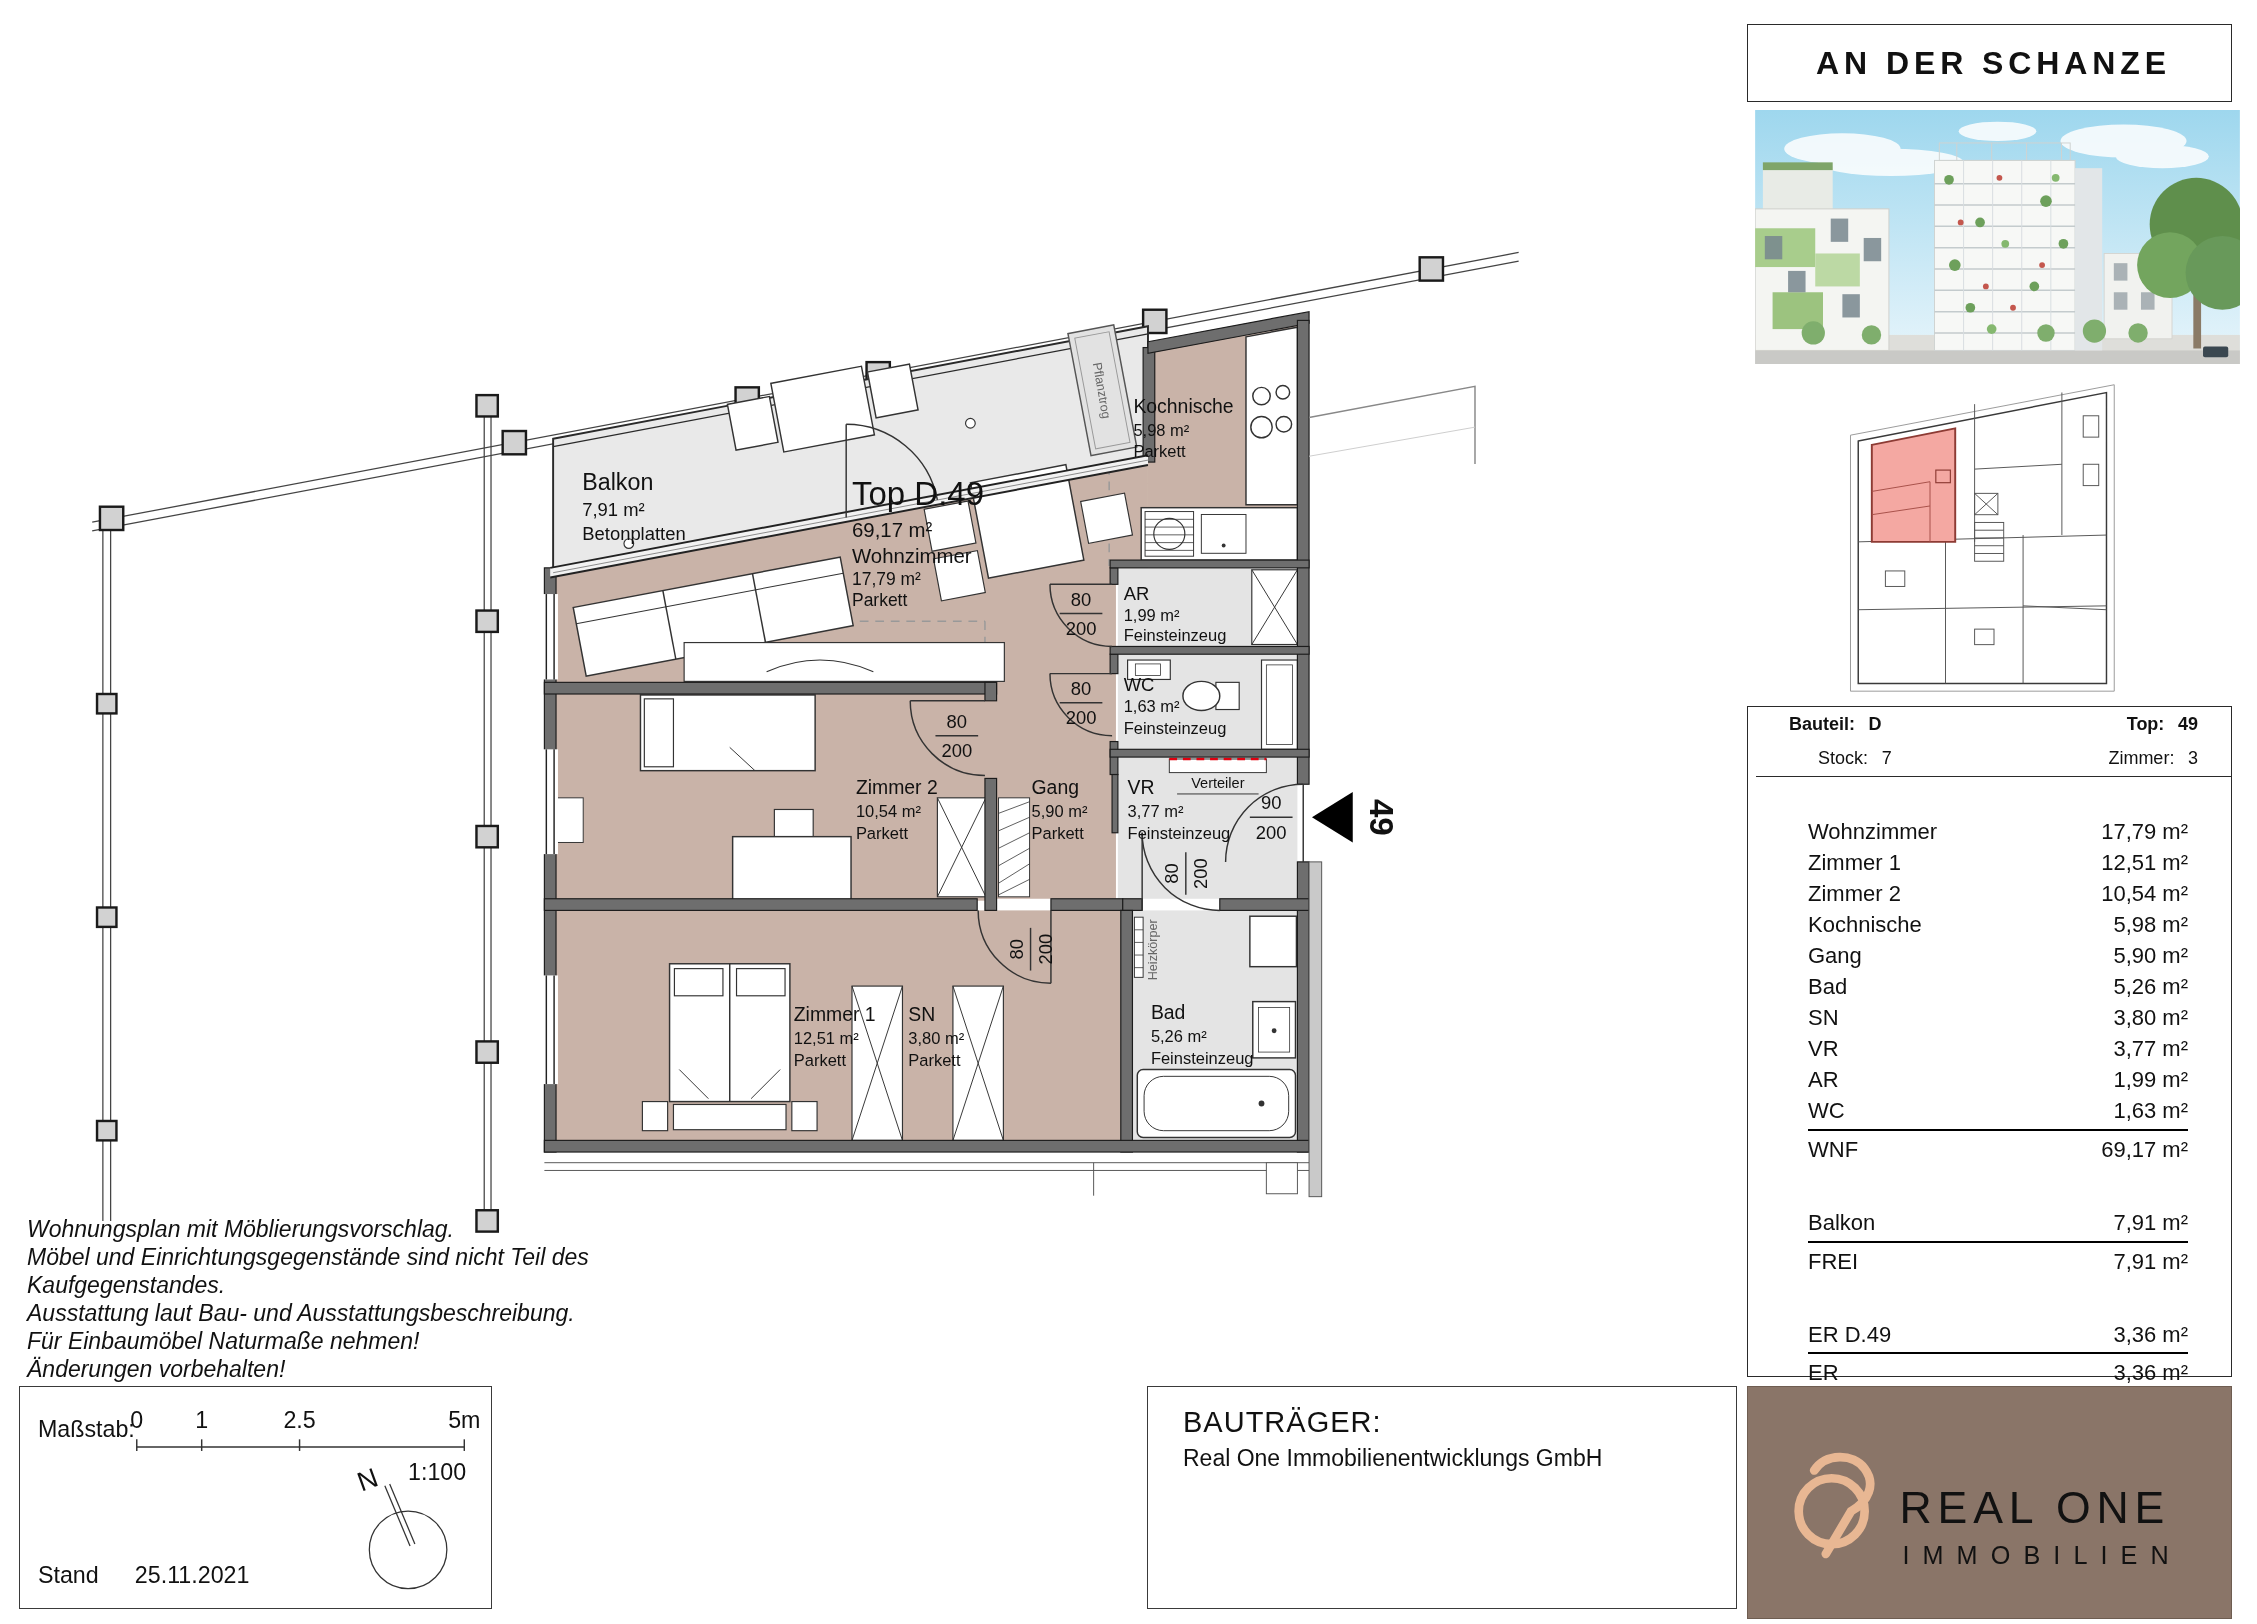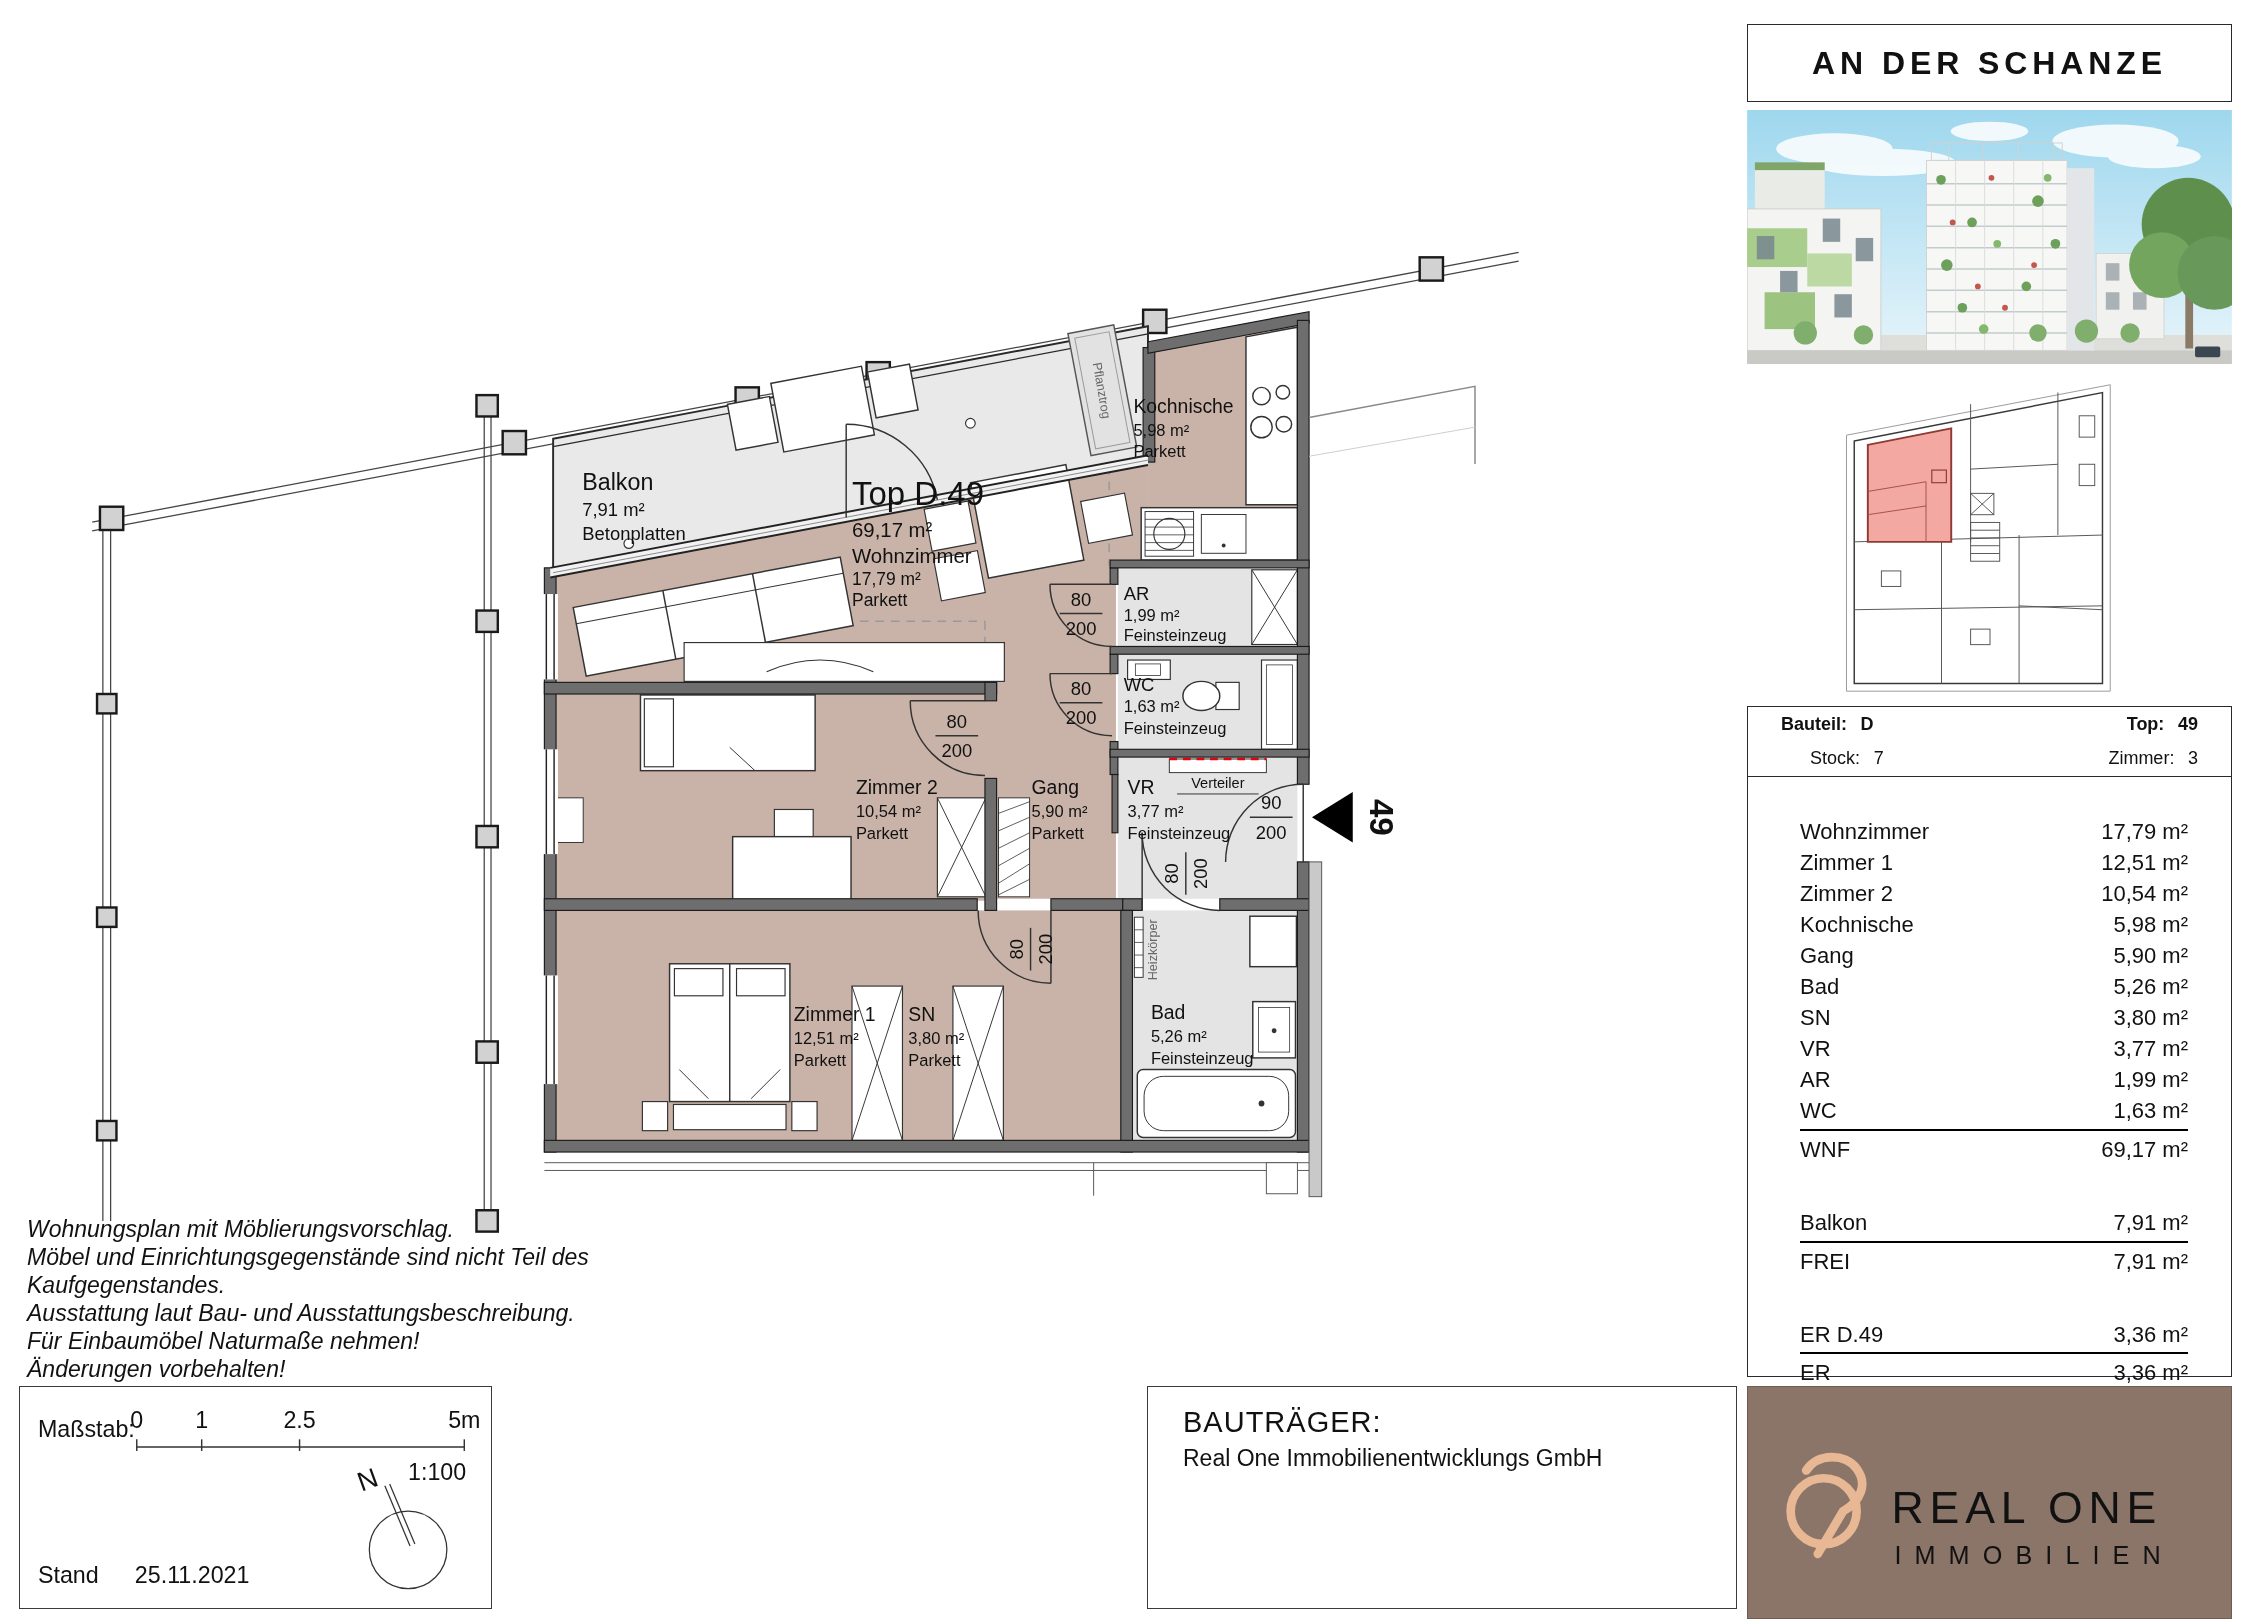--- a/index.html
+++ b/index.html
@@ -4,21 +4,21 @@
 <style>
   html,body{margin:0;padding:0;background:#fff;}
   #page{position:relative;width:2257px;height:1624px;background:#fff;overflow:hidden;
         font-family:"Liberation Sans", sans-serif;color:#111;}
   svg text{font-family:"Liberation Sans", sans-serif;fill:#111;}
   .t34{font-size:34px;} .t21{font-size:21px;} .t20{font-size:20px;} .t19{font-size:19px;}
   .t18{font-size:18px;} .t17{font-size:17px;} .t15{font-size:15px;} .t13{font-size:13px;fill:#666;}
   .t24{font-size:24px;} .t28{font-size:28px;}
   .frac{font-size:19px;}
   
-  .rbox{position:absolute;left:1747px;width:485px;box-sizing:border-box;}
+  .rbox{position:absolute;left:1747px;width:485px;box-sizing:border-box;padding-left:8px;}
   #title-box{top:24px;height:78px;border:1.9px solid #2a2a2a;display:flex;align-items:center;justify-content:center;}
   #title-box .ttl{font-size:32px;letter-spacing:4.9px;font-weight:600;}
   #photo-box{top:110px;height:254px;}
   #siteplan-box{top:377px;height:320px;display:flex;justify-content:center;}
   #unit-box{top:706px;height:671px;border:1.9px solid #2a2a2a;}
   #unit-head{height:70px;border-bottom:1.9px solid #2a2a2a;box-sizing:border-box;
              display:grid;grid-template-columns:1fr 1fr;align-items:center;padding:0 33px;font-size:18px;}
   #unit-head .cellL{justify-self:start;} #unit-head .cellR{justify-self:end;}
   #unit-head .b{font-weight:bold;}
   #unit-head .lab{display:inline-block;margin-right:13.6px;}

